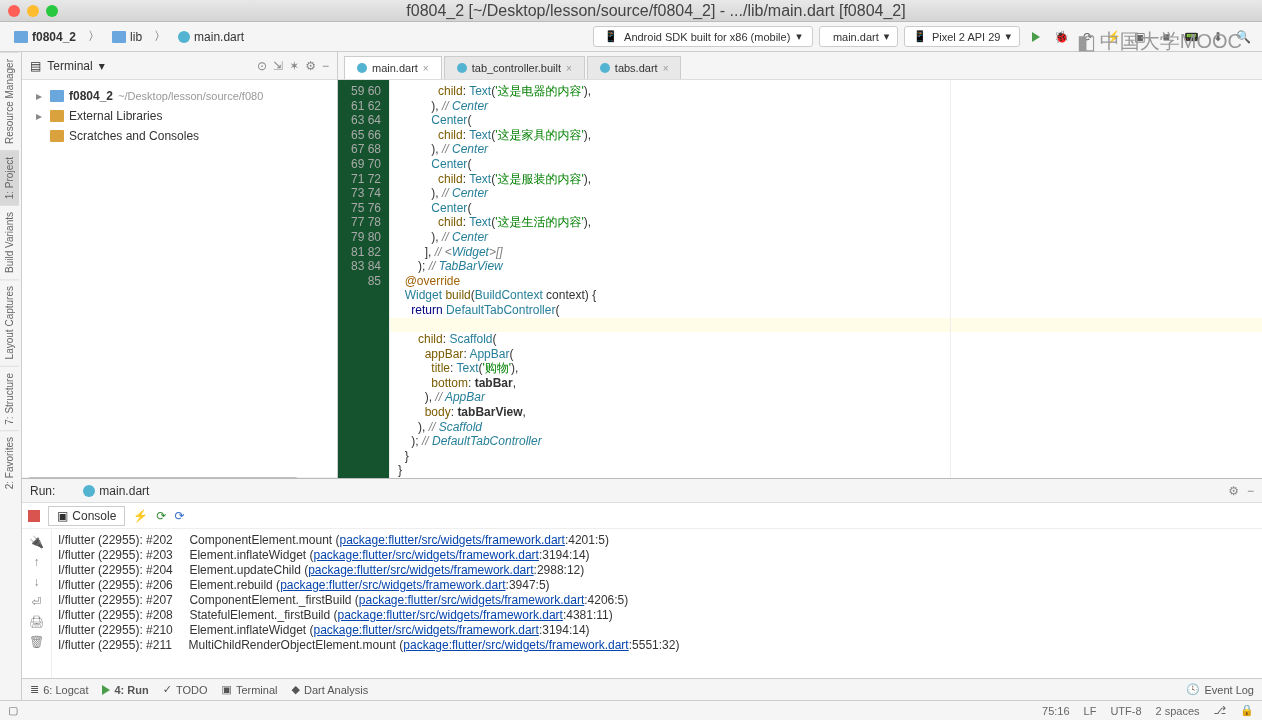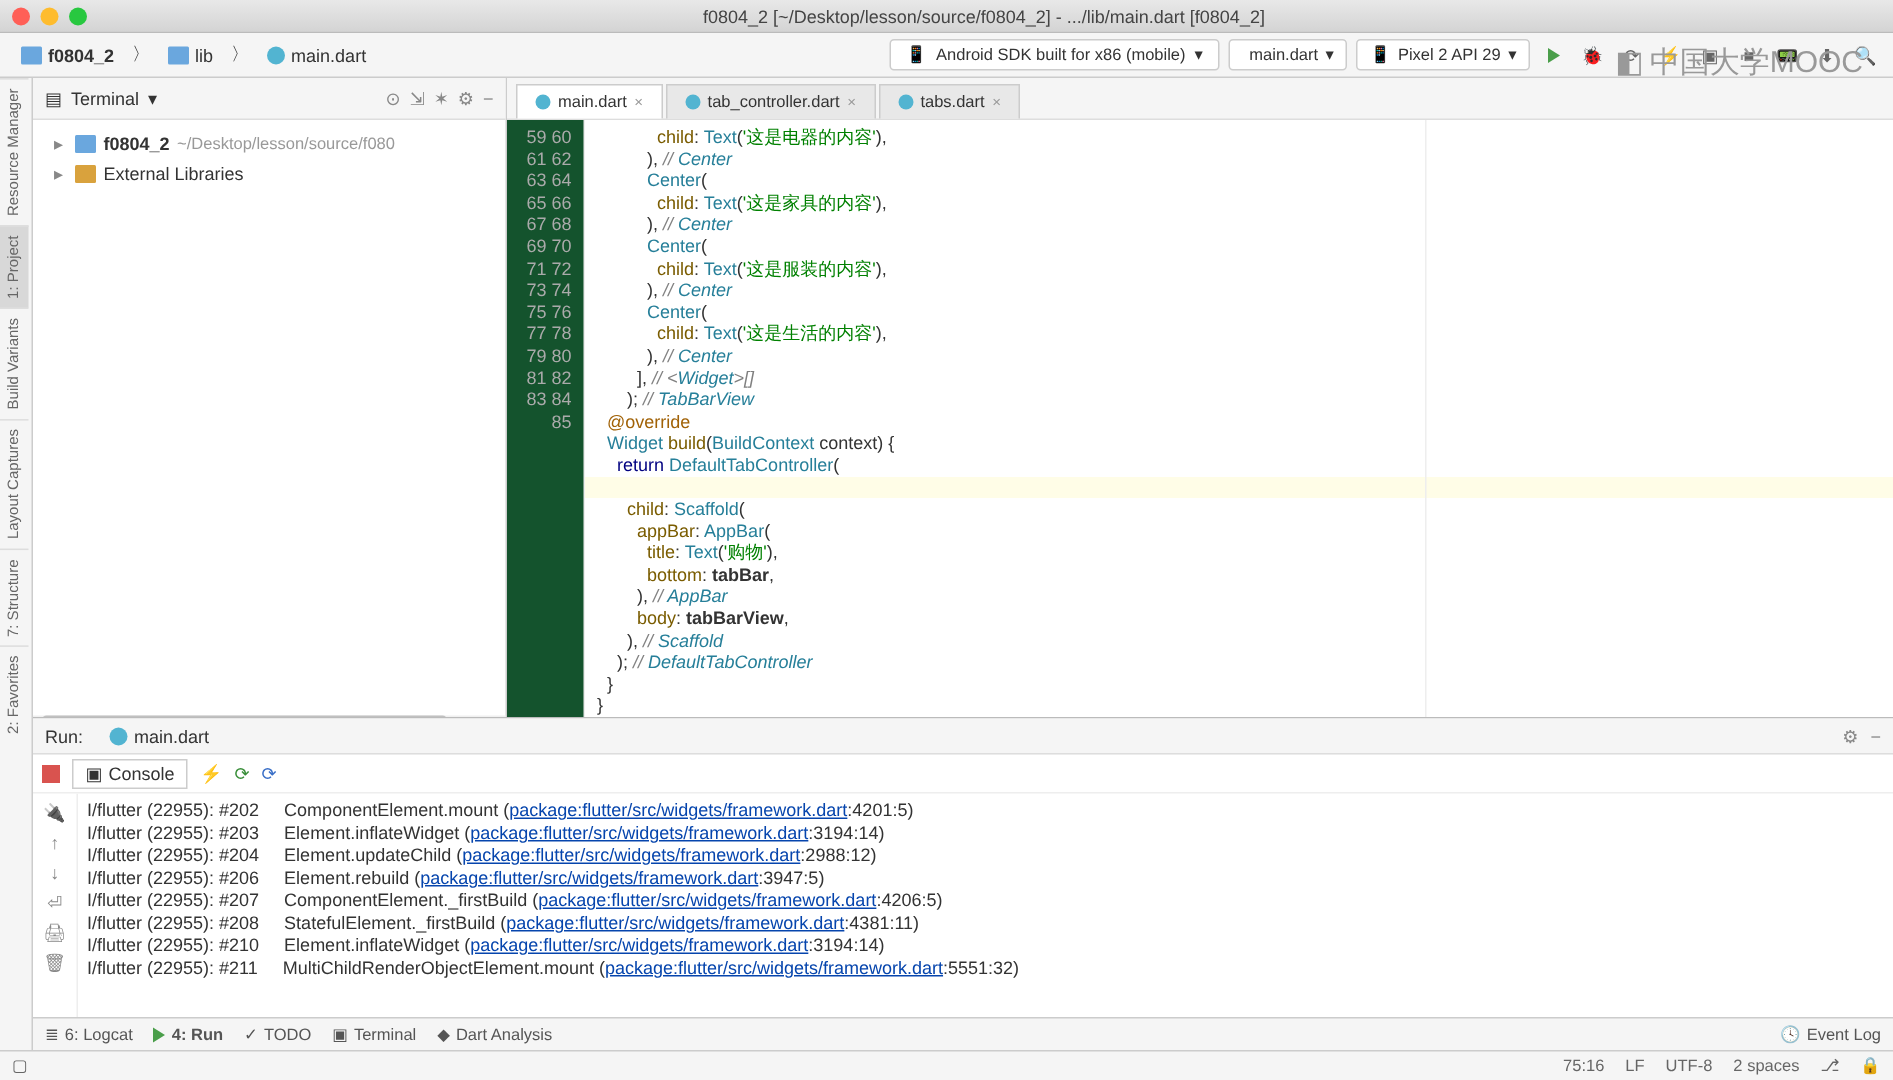--- a/index.html
+++ b/index.html
@@ -3,21 +3,21 @@
 <meta charset="utf-8">
 <style>
 * { margin: 0; padding: 0; box-sizing: border-box; font-family: -apple-system, "Helvetica Neue", Arial, sans-serif; }
 body { width: 1262px; height: 720px; background: #f2f2f2; font-size: 12px; color: #333; overflow: hidden; position: relative; }
 
 
 .titlebar { height: 22px; background: linear-gradient(#e8e8e8,#d4d4d4); display:flex; align-items:center; padding:0 8px; border-bottom:1px solid #bbb; }
 .traffic { display:flex; gap:7px; }
 .tl { width:12px; height:12px; border-radius:50%; }
 .tl.red{background:#ff5f57;} .tl.yellow{background:#febc2e;} .tl.green{background:#28c840;}
-.title-text { flex:1; text-align:center; font-size:12px; color:#444; }
+.title-text { flex:1; text-align:center; font-size:16px; color:#444; }
 
 
 .toolbar { height:30px; background:#f5f5f5; border-bottom:1px solid #ccc; display:flex; align-items:center; padding:0 8px; gap:6px; }
 .crumb { display:flex; align-items:center; gap:4px; padding:2px 6px; }
 .crumb .folder-ico{width:14px;height:12px;background:#6aa7de;border-radius:1px;}
 .crumb .dart-ico{width:12px;height:12px;background:#52b4d1;border-radius:50%;}
 .toolbar .spacer{flex:1;}
 .device-sel{border:1px solid #ccc;background:#fff;padding:3px 10px;border-radius:3px;display:flex;align-items:center;gap:6px;font-size:11px;}
 .run-sel{border:1px solid #ccc;background:#fff;padding:3px 8px;border-radius:3px;display:flex;align-items:center;gap:5px;font-size:11px;}
 .ico-btn{width:20px;height:20px;display:flex;align-items:center;justify-content:center;color:#666;cursor:pointer;}
@@ -62,21 +62,21 @@
 .num{color:#0000ff;}
 .hl-line{position:absolute;left:0;right:0;height:14.6px;background:#fffde7;}
 .right-margin{position:absolute;top:0;bottom:0;width:1px;background:#eee;}
 
 
 .hscroll{height:10px;background:#f0f0f0;}
 .hscroll .thumb{height:8px;width:270px;background:#c0c0c0;margin-left:6px;border-radius:3px;}
 
 
 .run-panel{position:absolute;left:22px;right:0;bottom:20px;height:213px;background:#fff;border-top:1px solid #bbb;display:flex;flex-direction:column;}
-.run-header{height:24px;background:#f5f5f5;border-bottom:1px solid #ddd;display:flex;align-items:center;padding:0 8px;gap:10px;}
+.run-header{height:24px;background:#f5f5f5;border-bottom:1px solid #ddd;display:flex;align-items:center;padding:0 8px;gap:20px;}
 .run-header .rh-title{font-weight:500;}
 .run-header .rh-file{display:flex;align-items:center;gap:4px;padding:2px 8px;}
 .run-header .rh-icons{margin-left:auto;display:flex;gap:8px;color:#888;}
 .run-toolbar{height:26px;display:flex;align-items:center;border-bottom:1px solid #eee;padding:0 6px;gap:8px;}
 .run-toolbar .stop-sq{width:12px;height:12px;background:#d9534f;}
 .run-toolbar .conbtn{border:1px solid #ccc;padding:2px 8px;background:#fff;display:flex;align-items:center;gap:4px;}
 .run-body{flex:1;display:flex;overflow:hidden;}
 .run-side{width:30px;border-right:1px solid #eee;display:flex;flex-direction:column;align-items:center;gap:6px;padding-top:6px;color:#888;}
 .console{flex:1;font-family:Menlo,Monaco,monospace;font-size:12px;line-height:15px;padding:4px 6px;overflow:hidden;}
 .console .link{color:#0645ad;text-decoration:underline;}
@@ -182,37 +182,42 @@
         <span class="chev">▸</span>
         <span class="folder-ico"></span>
         <b>f0804_2</b>
         <span class="path">~/Desktop/lesson/source/f080</span>
       </div>
       <div class="tree-row">
         <span class="chev">▸</span>
         <span class="lib-ico"></span>
         <span>External Libraries</span>
       </div>
+      <div class="tree-row">
+        <span class="chev">&nbsp;</span>
+        <span class="scratch-ico"></span>
+        <span>Scratches and Consoles</span>
+      </div>
     </div>
     <div style="flex:1"></div>
     <div class="hscroll">
         <div class="thumb"></div>
       </div>
   </div>
 
   <div class="editor">
     <div class="editor-tabs">
       <div class="etab active">
         <span class="dart-ico"></span>
         <span>main.dart</span>
         <span class="close-x">×</span>
       </div>
       <div class="etab">
         <span class="dart-ico"></span>
-        <span>tab_controller.dart</span>
+        <span>tab_controller.built</span>
         <span class="close-x">×</span>
       </div>
       <div class="etab">
         <span class="dart-ico"></span>
         <span>tabs.dart</span>
         <span class="close-x">×</span>
       </div>
     </div>
     <div class="editor-body">
       <div class="gutter" id="gutter">59

